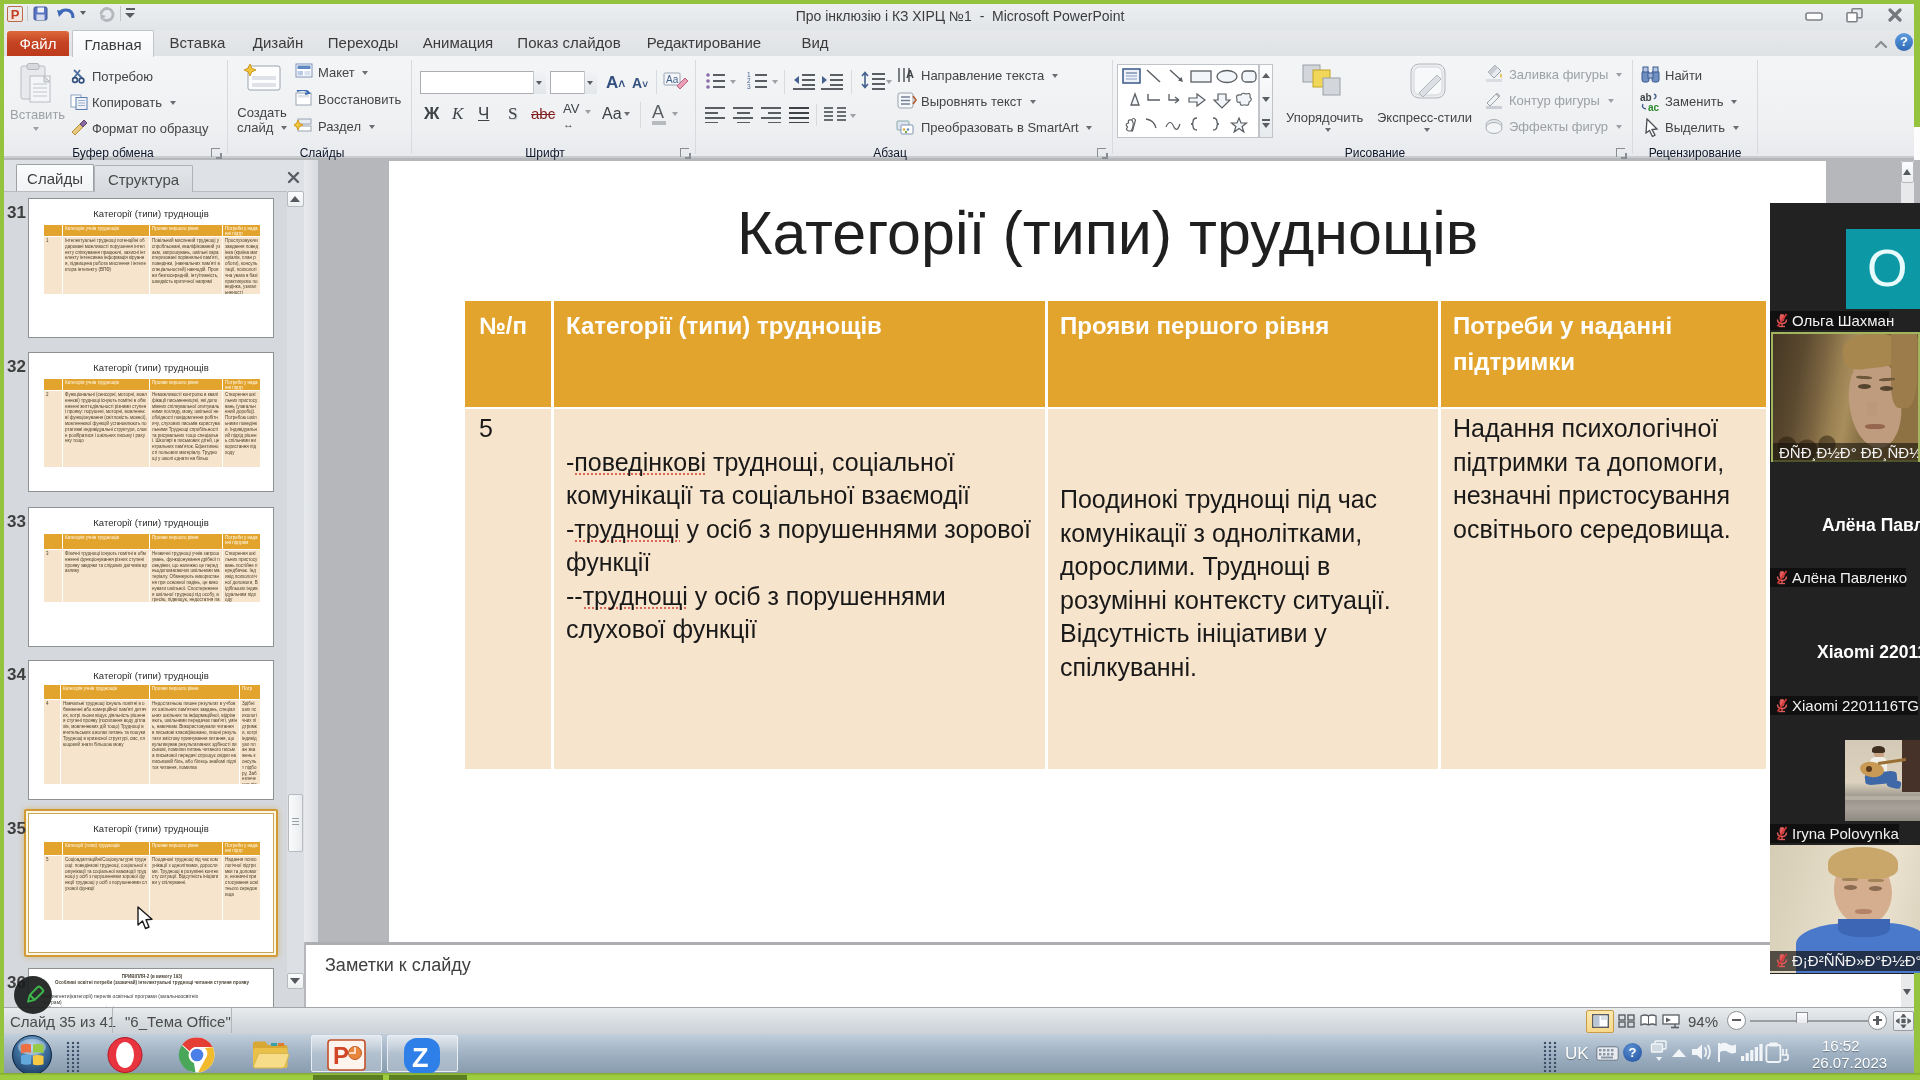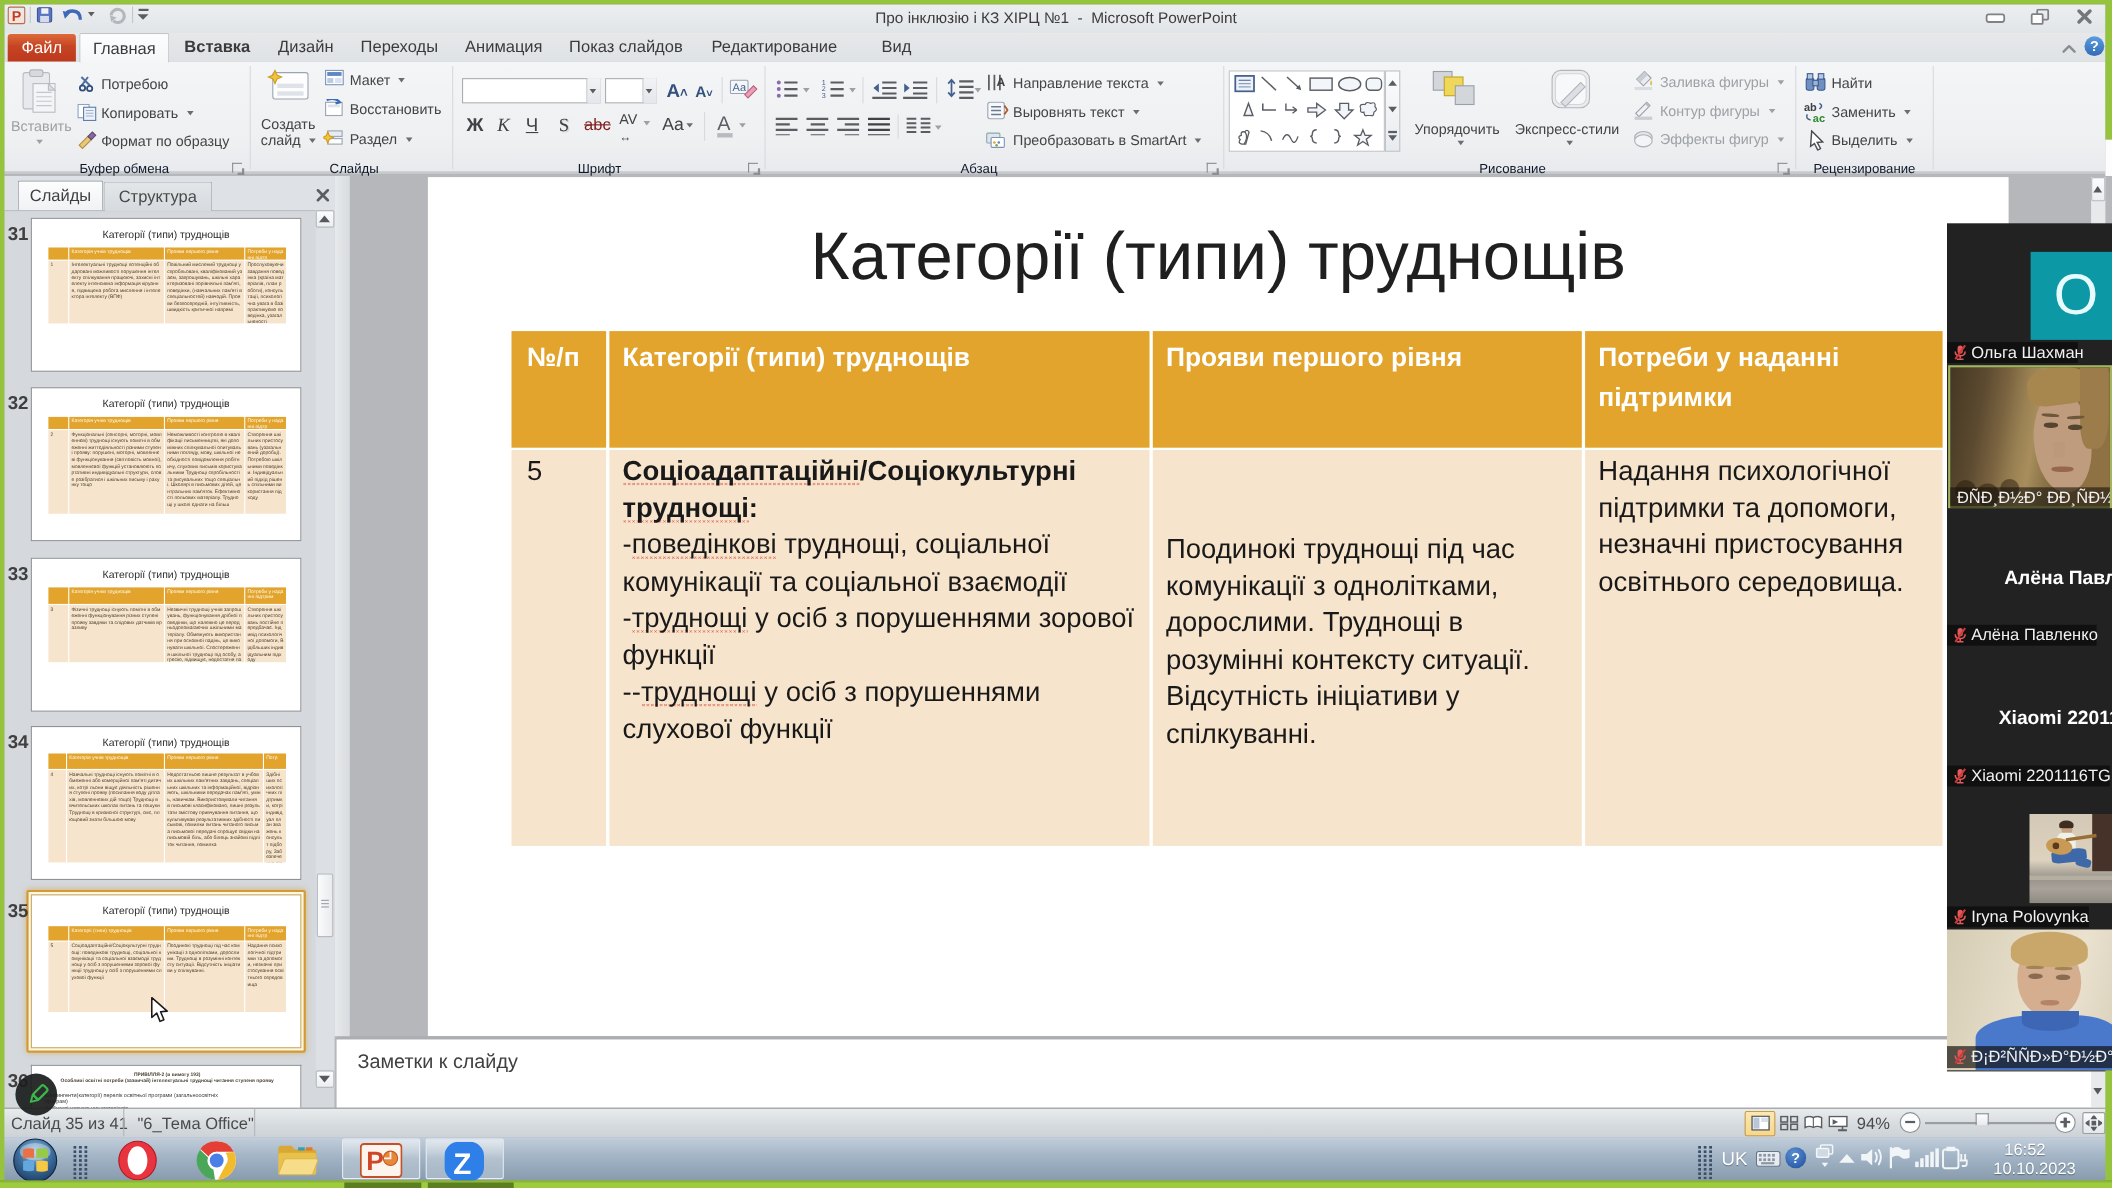--- a/index.html
+++ b/index.html
@@ -90,22 +90,21 @@
 <div class="abs th" style="left:1441px;top:301px;width:325px;height:106px;"></div>
 <div class="abs tb" style="left:465px;top:409px;width:86px;height:360px;"></div>
 <div class="abs tb" style="left:554px;top:409px;width:491px;height:360px;"></div>
 <div class="abs tb" style="left:1048px;top:409px;width:390px;height:360px;"></div>
 <div class="abs tb" style="left:1441px;top:409px;width:325px;height:360px;"></div>
 <div class="abs htxt" style="left:479px;top:308px;">№/п</div>
 <div class="abs htxt" style="left:566px;top:308px;">Категорії (типи) труднощів</div>
 <div class="abs htxt" style="left:1060px;top:308px;">Прояви першого рівня</div>
 <div class="abs htxt" style="left:1453px;top:308px;">Потреби у наданні<br>підтримки</div>
 <div class="abs btxt" style="left:479px;top:412px;">5</div>
-<div class="abs btxt" style="left:566px;top:412px;"><b><span class="sq">Соціоадаптаційні</span>/Соціокультурні<br>
-<span class="sq">труднощі</span>:</b><br>
+<div class="abs btxt" style="left:566px;top:412px;"><br>
 -<span class="sq">поведінкові</span> труднощі, соціальної<br>
 комунікації та соціальної взаємодії<br>
 -<span class="sq">труднощі</span> у осіб з порушеннями зорової<br>
 функції<br>
 --<span class="sq">труднощі</span> у осіб з порушеннями<br>
 слухової функції</div>
 <div class="abs btxt" style="left:1060px;top:483px;">Поодинокі труднощі під час<br>
 комунікації з однолітками,<br>
 дорослими. Труднощі в<br>
 розумінні контексту ситуації.<br>
@@ -123,21 +122,21 @@
 <div class="abs" id="gb-bottom"></div>
 <div class="abs" style="left:313px;top:1074.5px;width:70px;height:5.5px;background:#46641a;z-index:61;opacity:.75;"></div>
 <div class="abs" style="left:389px;top:1074.5px;width:78px;height:5.5px;background:#46641a;z-index:61;opacity:.75;"></div>
 <div class="abs" style="left:1914px;top:127px;width:6px;height:33px;background:#fdfdfd;z-index:51;"></div>
 
 <div class="abs" id="titlebar"></div>
 <div class="abs" id="apptitle">Про інклюзію і КЗ ХІРЦ №1&nbsp; -&nbsp; Microsoft PowerPoint</div>
 <div class="abs" id="tabrow"></div>
 <div class="abs" id="tab-file">Файл</div>
 <div class="abs" id="tab-home">Главная</div>
-<div class="abs tab" style="left:160px;width:75px;font-weight:bold;">Вставка</div>
+<div class="abs tab" style="left:160px;width:75px;">Вставка</div>
 <div class="abs tab" style="left:243px;width:70px;">Дизайн</div>
 <div class="abs tab" style="left:318px;width:90px;">Переходы</div>
 <div class="abs tab" style="left:412px;width:92px;">Анимация</div>
 <div class="abs tab" style="left:508px;width:122px;">Показ слайдов</div>
 <div class="abs tab" style="left:636px;width:136px;">Редактирование</div>
 <div class="abs tab" style="left:782px;width:66px;">Вид</div>
 <div class="abs" id="ribbon"></div>
 
 <div class="abs" style="left:7px;top:6px;width:16px;height:16px;background:linear-gradient(#e8eaee,#f6e2d8);border:1px solid #b86a4a;border-radius:2px;z-index:7;text-align:center;font-size:13px;font-weight:bold;color:#c43d20;line-height:16px;">P</div>
 <div class="abs" style="left:27px;top:6px;width:1px;height:15px;background:#c2c6ca;z-index:7;"></div>
@@ -812,21 +811,21 @@
       <rect x="13.8" y="4" width="3.2" height="14"></rect>
       <rect x="18.4" y="1" width="3.2" height="17"></rect>
     </g>
   </svg>
 <svg class="abs" style="left:1765px;top:1041px;z-index:11;" width="24" height="23">
     <rect x="1.4" y="4" width="14" height="17" rx="2" fill="none" stroke="#f2f5f8" stroke-width="1.8"></rect>
     <rect x="4.5" y="1.5" width="8" height="4" fill="#f2f5f8"></rect>
     <path d="M18 14 L18 8 M21.5 14 L21.5 8 M16.5 14 L23 14 L23 17 Q23 19 21 19 L18.5 19" fill="none" stroke="#f2f5f8" stroke-width="1.7"></path>
   </svg>
 <div class="abs trtxt" style="left:1822px;top:1037px;font-size:15px;">16:52</div>
-<div class="abs trtxt" style="left:1812px;top:1054px;font-size:15px;">10.10.2023</div>
+<div class="abs trtxt" style="left:1812px;top:1054px;font-size:15px;">26.07.2023</div>
 
 <div class="abs" id="zpanel"></div>
 
 <div class="abs" style="left:1846px;top:229px;width:74px;height:80px;background:#0d98a6;z-index:42;"></div>
 <div class="abs" style="left:1867px;top:238px;width:53px;height:62px;color:#e8fbfc;font-size:52px;z-index:43;">O</div>
 <div class="abs zlabel" style="left:1770px;top:311px;width:119px;">Ольга Шахман</div>
 
 <div class="abs zvid" style="left:1771px;top:332px;width:149px;height:130px;border:2px solid #a3b45e;background:linear-gradient(100deg,#443723 0%,#5c4a30 20%,#7a6340 33%,#9a8153 44%,#a88e5c 52%,#8a7348 62%,#75603c 74%,#6b5638 100%);">
   <div style="position:absolute;left:0px;top:80px;width:70px;height:50px;background:radial-gradient(circle at 14px 32px,rgba(40,28,12,.55) 9px,transparent 10px),radial-gradient(circle at 34px 36px,rgba(46,32,14,.55) 10px,transparent 11px),radial-gradient(circle at 54px 30px,rgba(40,28,12,.5) 8px,transparent 9px);"></div>
   <div style="position:absolute;left:96px;top:4px;width:54px;height:126px;background:#8f7243;border-radius:30% 0 0 10%;"></div>

